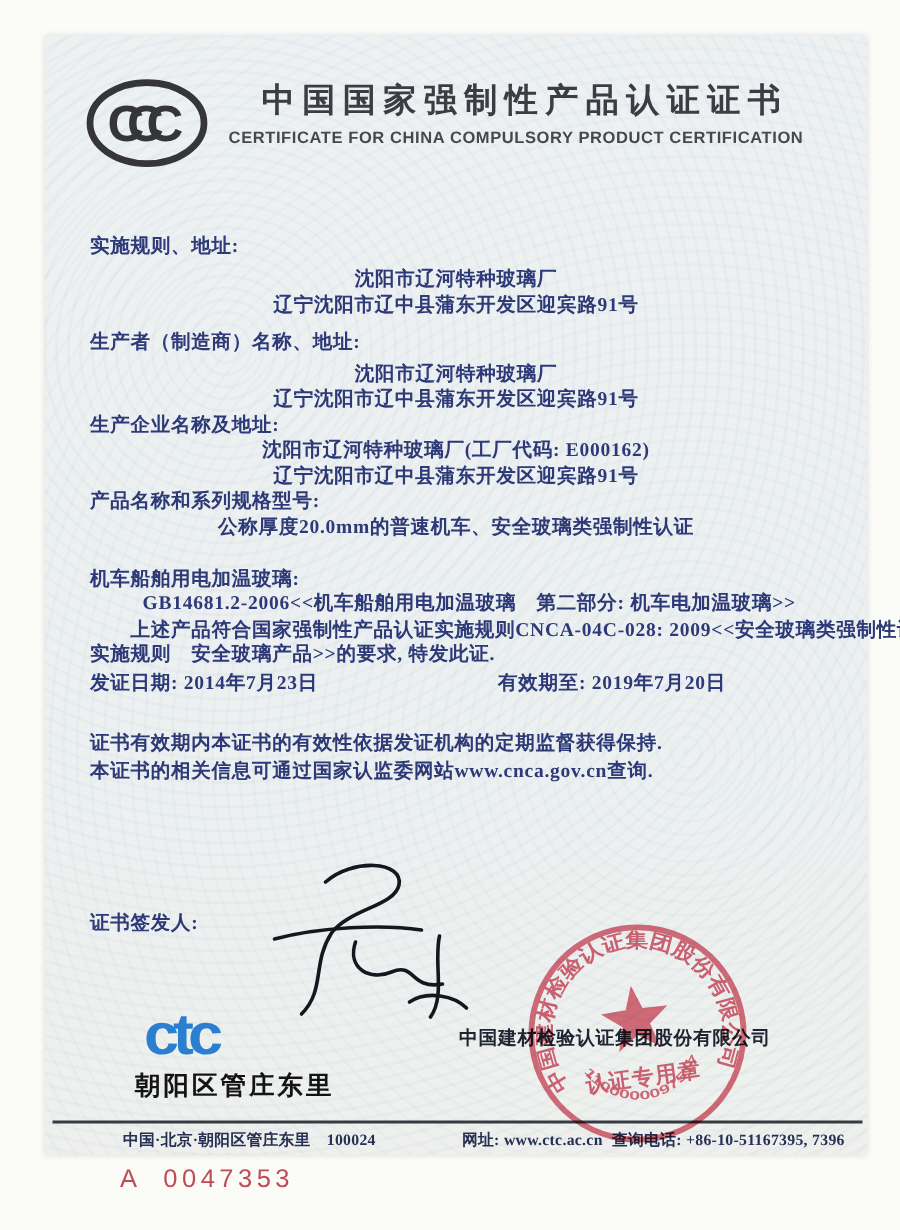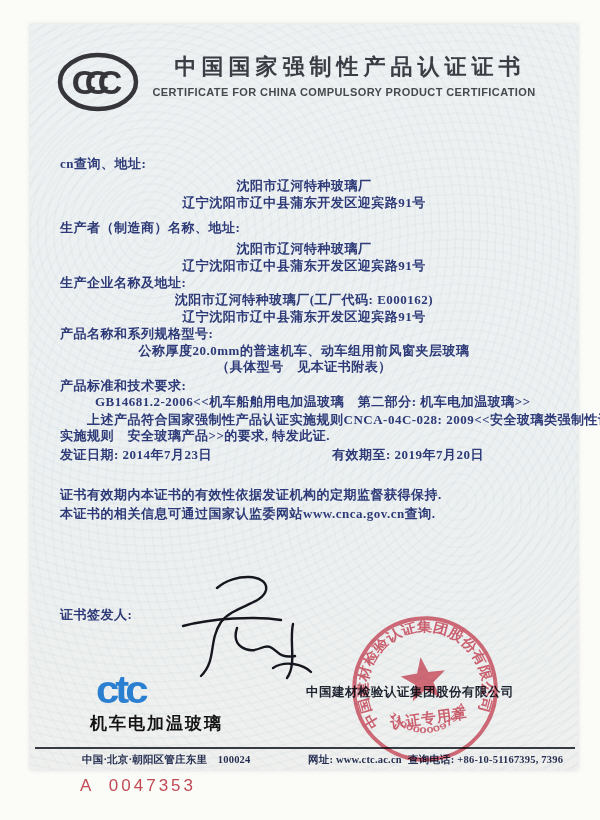--- a/index.html
+++ b/index.html
@@ -101,37 +101,36 @@
         <text x="42" y="44">C</text>
         <text x="55" y="44">C</text>
       </g>
     </svg>
 
   </div>
 
   <div class="abs title-cn">中国国家强制性产品认证证书</div>
   <div class="abs title-en">CERTIFICATE FOR CHINA COMPULSORY PRODUCT CERTIFICATION</div>
 
-  <div class="abs ln" style="top:155px">cn查询、地址:</div>
+  <div class="abs ln" style="top:155px">实施规则、地址:</div>
   <div class="abs ln ctr" style="top:177px">沈阳市辽河特种玻璃厂</div>
   <div class="abs ln ctr" style="top:194px">辽宁沈阳市辽中县蒲东开发区迎宾路91号</div>
 
   <div class="abs ln" style="top:219px">生产者（制造商）名称、地址:</div>
   <div class="abs ln ctr" style="top:240px">沈阳市辽河特种玻璃厂</div>
   <div class="abs ln ctr" style="top:257px">辽宁沈阳市辽中县蒲东开发区迎宾路91号</div>
 
   <div class="abs ln" style="top:274px">生产企业名称及地址:</div>
   <div class="abs ln ctr" style="top:291px">沈阳市辽河特种玻璃厂(工厂代码: E000162)</div>
   <div class="abs ln ctr" style="top:308px">辽宁沈阳市辽中县蒲东开发区迎宾路91号</div>
 
   <div class="abs ln" style="top:325px">产品名称和系列规格型号:</div>
-  <div class="abs ln ctr" style="top:342px">公称厚度20.0mm的普速机车、动车组用前风窗夹层玻璃</div>
-  <div class="abs ln ctr" style="top:358px">（具体型号　见本证书附表）</div>
+  <div class="abs ln ctr" style="top:342px">公称厚度20.0mm的普速机车、安全玻璃类强制性认证</div>
 
-  <div class="abs ln" style="top:377px">产品标准和技术要求:</div>
+  <div class="abs ln" style="top:377px">机车船舶用电加温玻璃:</div>
   <div class="abs ln" style="top:393px; left:95px;">GB14681.2-2006&lt;&lt;机车船舶用电加温玻璃　第二部分: 机车电加温玻璃&gt;&gt;</div>
 
   <div class="abs ln" style="top:411px">　　上述产品符合国家强制性产品认证实施规则CNCA-04C-028: 2009&lt;&lt;安全玻璃类强制性认证</div>
   <div class="abs ln" style="top:427px">实施规则　安全玻璃产品&gt;&gt;的要求, 特发此证.</div>
 
   <div class="abs ln" style="top:446px">发证日期: 2014年7月23日</div>
   <div class="abs ln" style="top:446px; left:332px;">有效期至: 2019年7月20日</div>
 
   <div class="abs ln" style="top:486px">证书有效期内本证书的有效性依据发证机构的定期监督获得保持.</div>
   <div class="abs ln" style="top:505px">本证书的相关信息可通过国家认监委网站www.cnca.gov.cn查询.</div>
@@ -142,21 +141,21 @@
     <g fill="none" stroke="#16161f" stroke-width="2.4" stroke-linecap="round">
       <path d="M 52,20 C 70,4 104,6 101,22 C 98,36 68,38 56,54 C 43,74 52,92 36,108"></path>
       <path d="M 18,58 C 48,50 90,48 116,52"></path>
       <path d="M 72,60 C 66,78 82,86 96,80 C 112,73 108,92 130,88"></path>
       <path d="M 128,56 C 124,74 132,96 122,110"></path>
       <path d="M 108,100 C 120,92 138,96 146,104"></path>
     </g>
   </svg>
 
   <div class="abs ctc-logo">ctc</div>
-  <div class="abs ctc-caption">机车电加温玻璃</div>
+  <div class="abs ctc-caption">朝阳区管庄东里</div>
   <div class="abs company">中国建材检验认证集团股份有限公司</div>
 
   <svg class="seal abs" viewBox="0 0 140 140">
     <defs>
       <path id="ringArc" d="M 23.2,97 A 54,54 0 1 1 116.8,97" fill="none"></path>
       <path id="numArc" d="M 32.8,87.3 A 41,41 0 0 0 107.2,87.3" fill="none"></path>
     </defs>
     <circle cx="70" cy="70" r="66" fill="none" stroke="#d95f70" stroke-width="3.6" opacity="0.9"></circle>
     <polygon points="70,40 75.3,54.7 90.9,55.2 78.6,64.8 82.9,79.8 70,71 57.1,79.8 61.4,64.8 49.1,55.2 64.7,54.7" fill="#d95f70" opacity="0.9"></polygon>
     <text font-size="12.5" font-weight="700" fill="#d95f70" opacity="0.95" font-family="Liberation Serif, serif">

